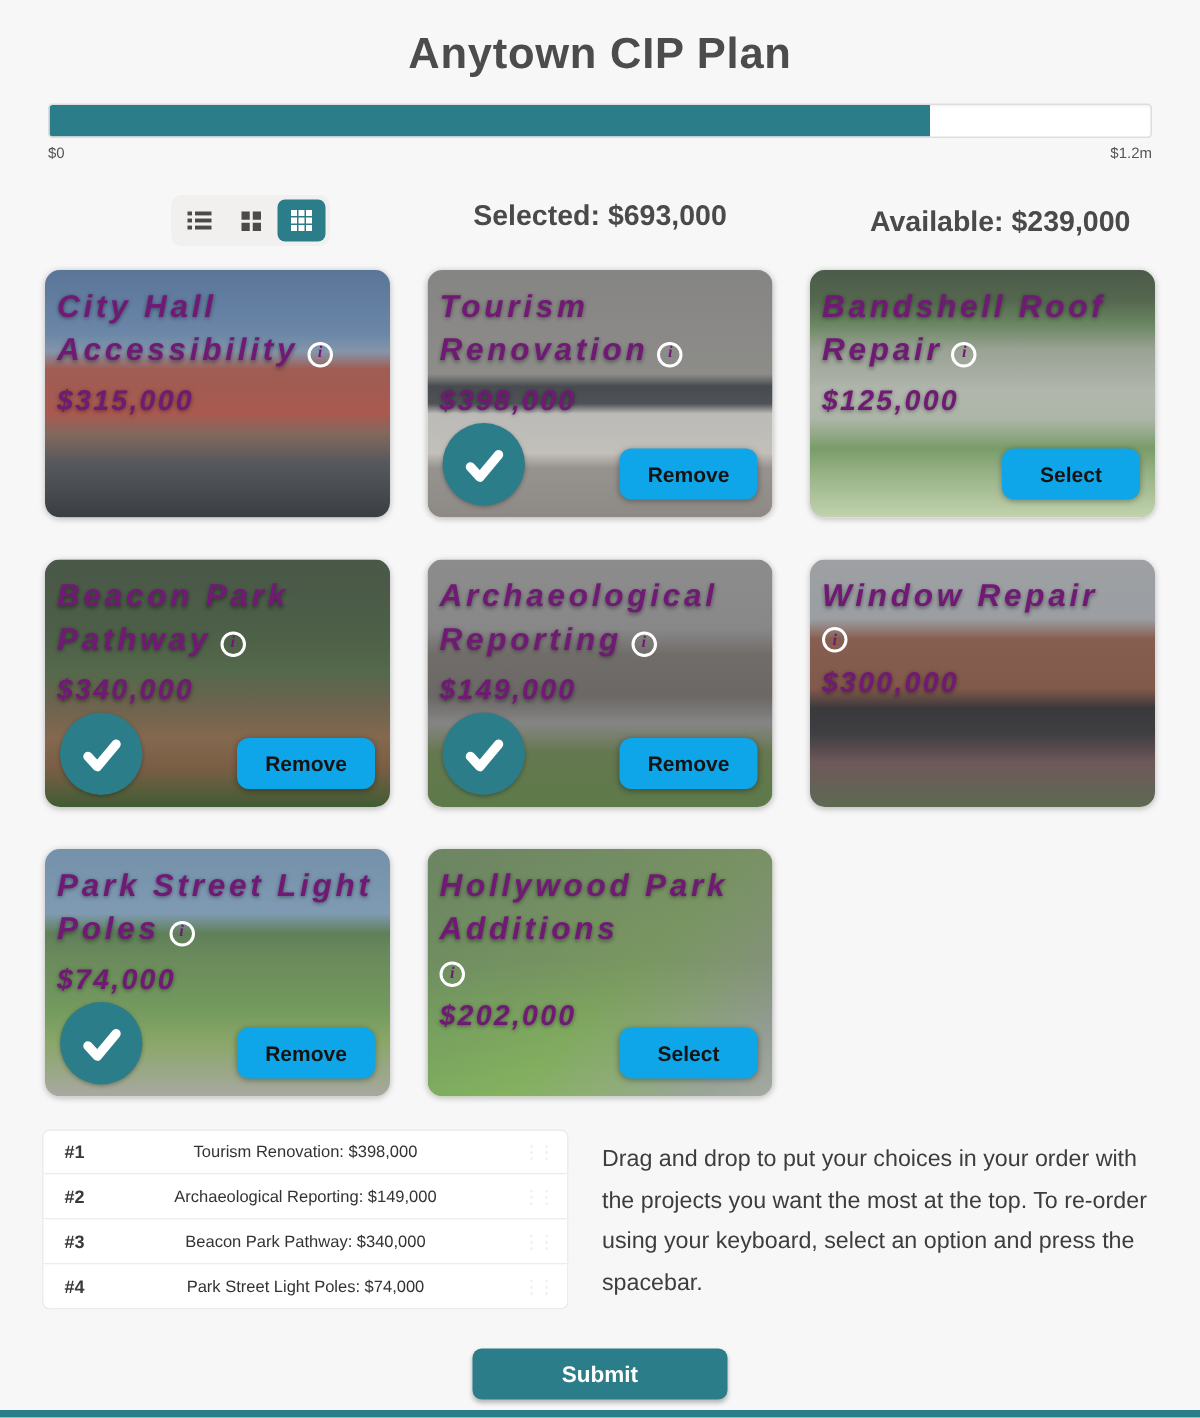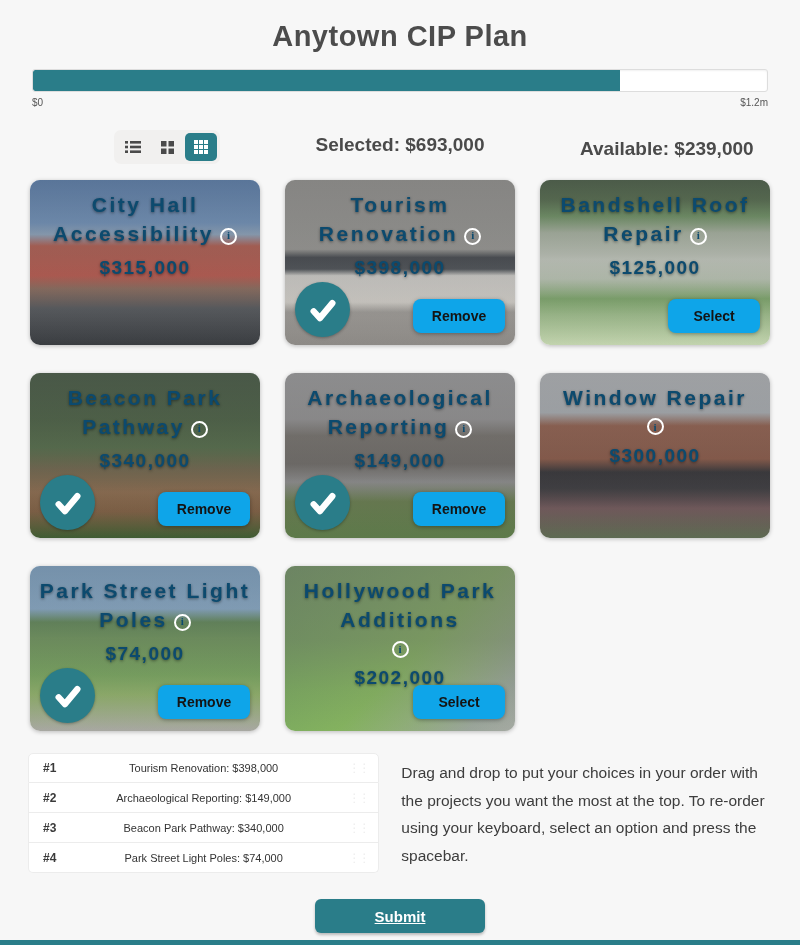--- a/index.html
+++ b/index.html
@@ -32,21 +32,21 @@
     font-size:19px; font-weight:bold; color:#4a4a4a;margin-left:24px; }
 
   
   .grid { width:740px; margin:14px auto 0; display:grid;
     grid-template-columns:repeat(3,230px); column-gap:25px; row-gap:28px; }
   .card { position:relative; height:165px; border-radius:10px; overflow:hidden;
     box-shadow:0 1px 4px rgba(0,0,0,.25); }
   .card .photo { position:absolute; inset:0; }
   .card .shade { position:absolute; inset:0;
     background:linear-gradient(180deg, rgba(105,105,105,.45) 0%, rgba(100,100,100,.35) 45%, rgba(90,90,90,.10) 75%, rgba(80,80,80,0) 100%); }
-  .card .content { position:relative; z-index:2; text-align:center; padding:10px 8px 0; color:#0c4a6e; }
+  .card .content { position:relative; z-index:2; padding:10px 8px 0; color:#701a75;font-style:italic; }
   .card-title { font-size:21px; font-weight:bold; letter-spacing:2.5px; line-height:1.4;
     text-shadow:0 1px 3px rgba(0,0,0,.45); }
   .card-price { margin-top:8px; font-size:19px; font-weight:bold; letter-spacing:1.5px;
     text-shadow:0 1px 3px rgba(0,0,0,.45); }
   .info-icon { display:inline-flex; align-items:center; justify-content:center;
     width:17px; height:17px; border:2px solid #fff; border-radius:50%;
     font-size:11px; font-weight:bold; font-family:"Liberation Serif", serif;
     vertical-align:2px; margin-left:6px; letter-spacing:0; text-shadow:none; }
   .info-row { margin-top:6px; }
   .info-row .info-icon { margin-left:0; }
@@ -79,21 +79,21 @@
   .rank-num { position:absolute; left:14px; font-size:12px; font-weight:bold; color:#3a3a3a; }
   .rank-label { width:100%; text-align:center; font-size:11px; color:#333; }
   .drag-grip { position:absolute; right:10px; font-size:12px; color:#ededed; letter-spacing:-2px; }
   .instructions { width:382px; margin-left:22px; padding-top:6px; font-size:15.5px;
     color:#3d3d3d; line-height:1.78; }
 
   
   .submit-row { text-align:center; margin-top:26px; }
   .submit-btn { width:170px; height:34px; background:#2a7d89; color:#fff; border:none;
     border-radius:6px; font-family:"Liberation Sans", sans-serif; font-size:15px;
-    font-weight:bold; box-shadow:0 2px 3px rgba(0,0,0,.25); cursor:pointer;text-decoration:underline; }
+    font-weight:bold; box-shadow:0 2px 3px rgba(0,0,0,.25); cursor:pointer; }
   .footer-strip { position:absolute; left:0; top:940px; width:800px; height:5px; background:#2a7d89; }
 </style>
 </head>
 <body>
 
 <h1 class="page-title">Anytown CIP Plan</h1>
 
 <div class="budget-wrap">
   <div class="budget-track">
     <div class="budget-fill" style="width: 80%;"></div>

